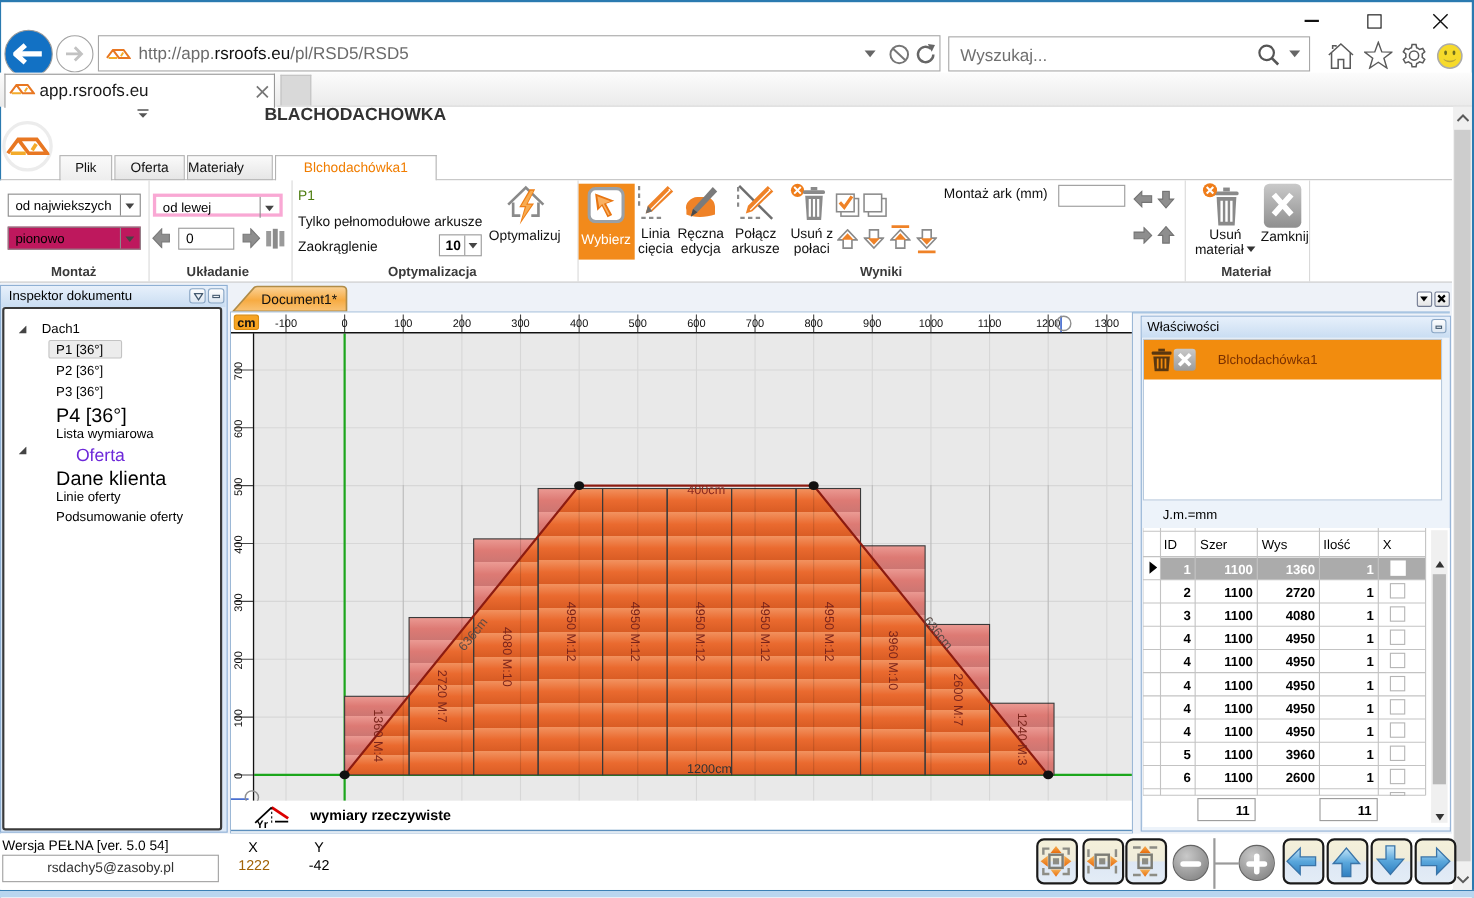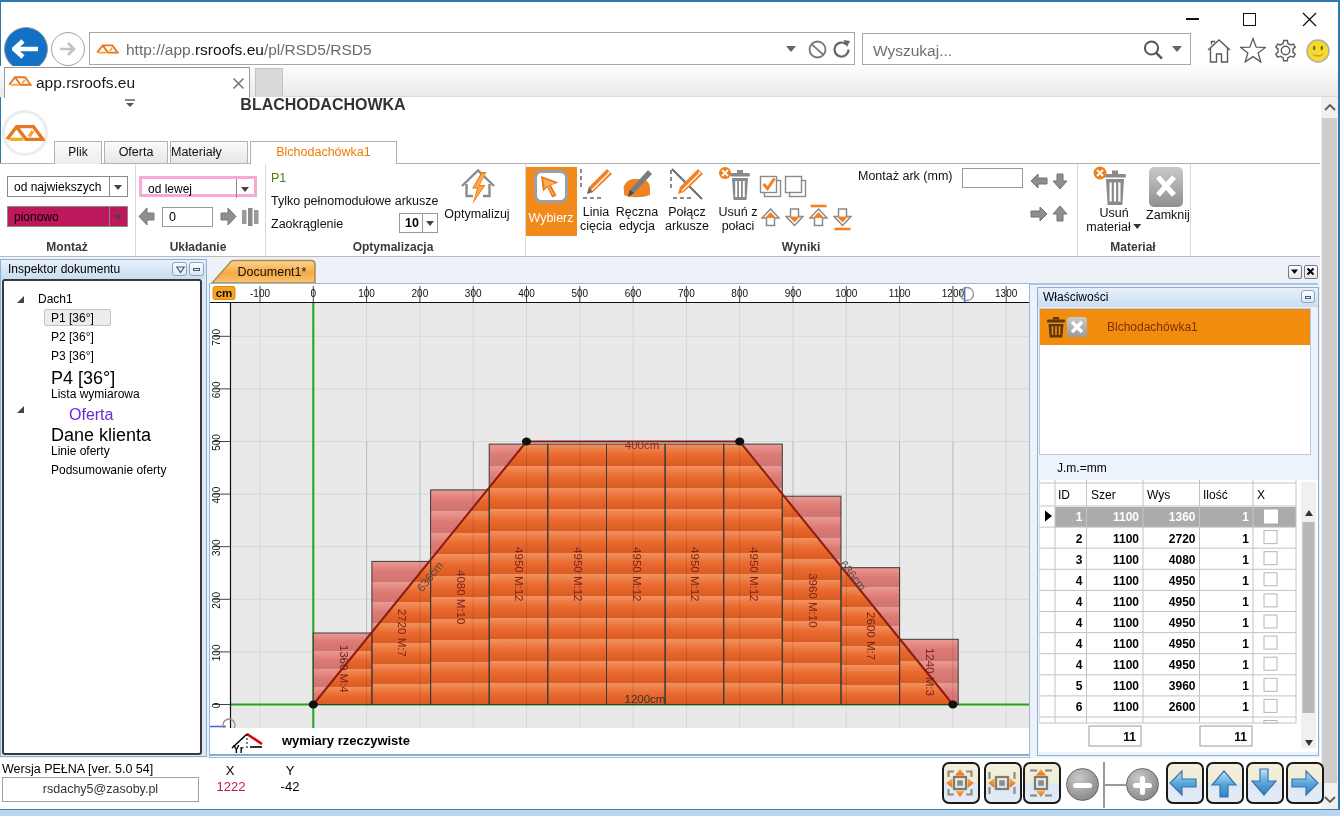--- a/index.html
+++ b/index.html
@@ -786,21 +786,21 @@
 <path d="M266,36 l4,-6 l4,6 Z" fill="#333"></path>
 <rect x="263.5" y="42" width="12" height="191" fill="#b8b8b8"></rect>
 <path d="M266,260 l4,6 l4,-6 Z" fill="#333"></path>
 </svg>
 
 <div class="a" style="left:0;top:758px;width:1320px;height:51px;background:#fff;"></div>
 <div class="a" style="left:2px;top:762px;font-size:12.5px;color:#000;">Wersja PEŁNA [ver. 5.0 54]</div>
 <div class="a" style="left:2px;top:777px;width:197px;height:25px;border:1px solid #a0a0a0;background:#fff;font-size:12.5px;color:#333;text-align:center;line-height:23px;">rsdachy5@zasoby.pl</div>
 <div class="a ctr" style="left:230px;top:763px;font-size:13px;color:#000;">X</div>
 <div class="a ctr" style="left:290px;top:763px;font-size:13px;color:#000;">Y</div>
-<div class="a ctr" style="left:231px;top:779px;font-size:13px;color:#be185d;">1222</div>
+<div class="a ctr" style="left:231px;top:779px;font-size:13px;color:#a16207;">1222</div>
 <div class="a ctr" style="left:290px;top:779px;font-size:13px;color:#000;">-42</div>
 
 <svg class="a" style="left:0;top:0" width="10" height="10">
     <defs>
       <linearGradient id="og" x1="0" y1="0" x2="0" y2="1">
         <stop offset="0" stop-color="#f5b054"></stop>
         <stop offset="1" stop-color="#e86c0c"></stop>
       </linearGradient>
       <linearGradient id="bg1" x1="0" y1="0" x2="0" y2="1">
         <stop offset="0" stop-color="#c4e5f8"></stop>

